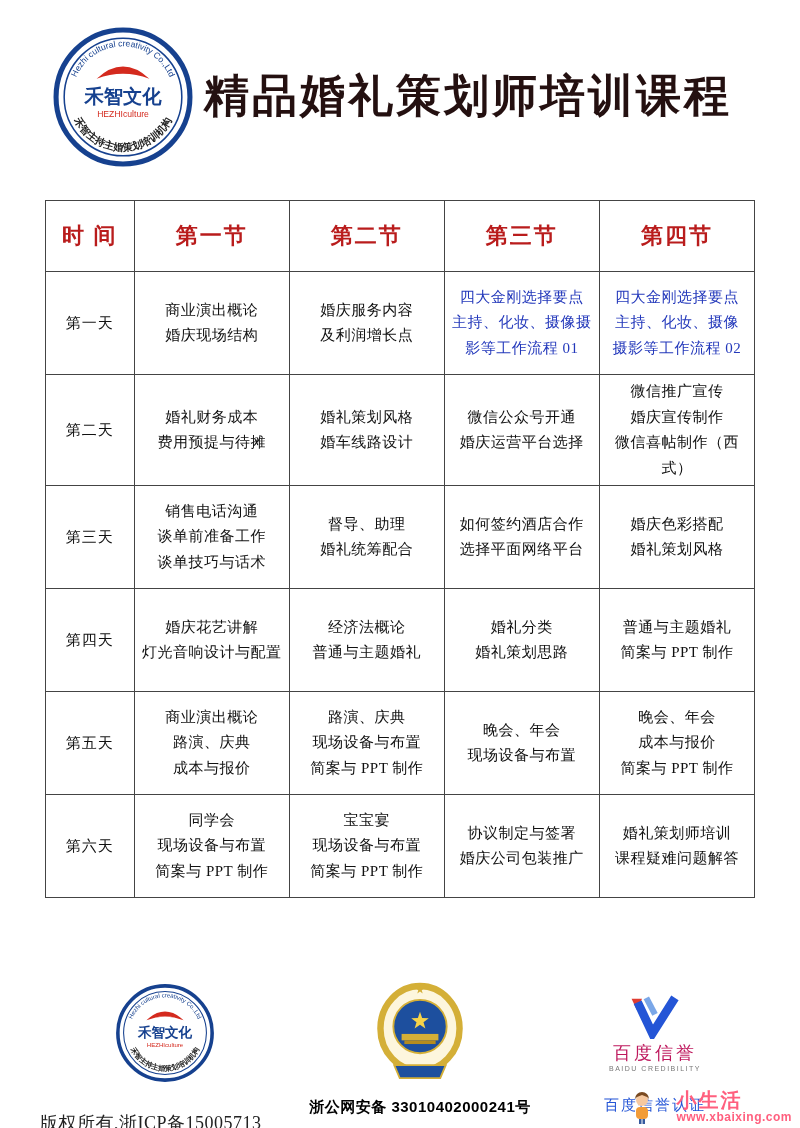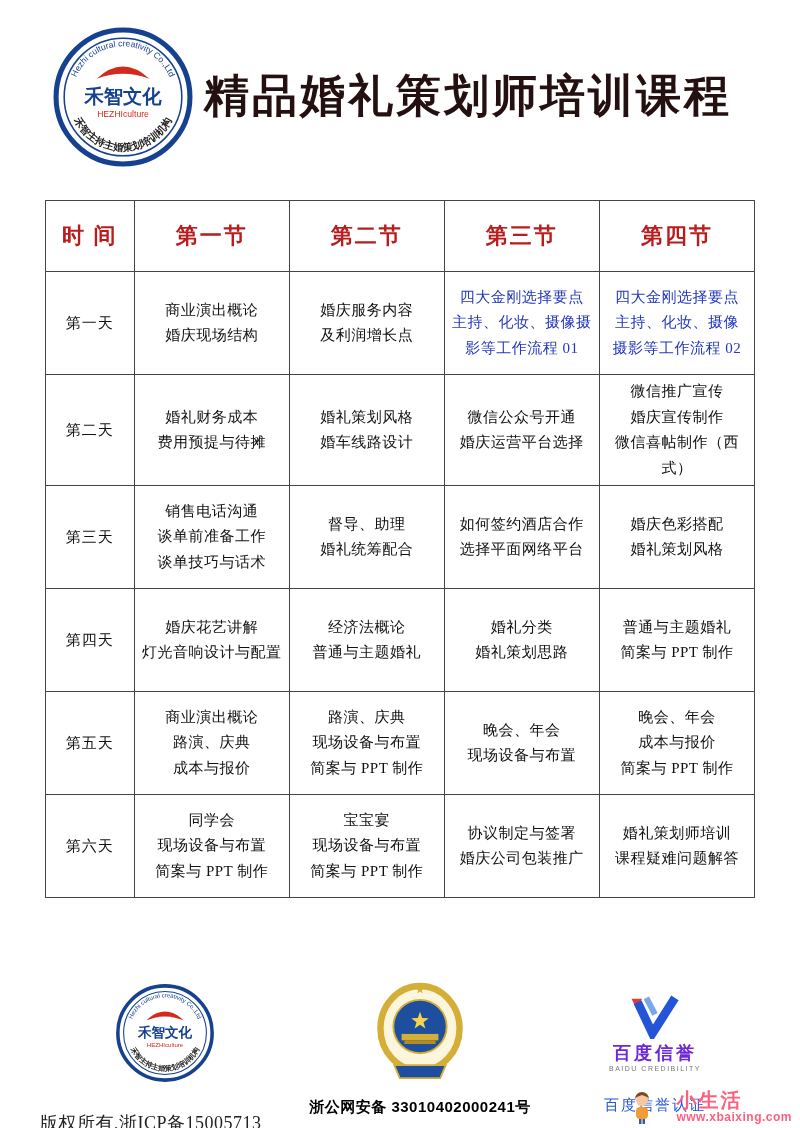--- a/index.html
+++ b/index.html
@@ -52,21 +52,21 @@
     margin-top:27px;font-size:18px;color:#222;letter-spacing:0.5px;
     font-family:"Liberation Serif","DejaVu Serif",serif;
   }
   .police-caption{
     margin-top:14px;font-size:15px;font-weight:bold;color:#000;
     font-family:"Liberation Sans","DejaVu Sans",sans-serif;letter-spacing:0.5px;
   }
   .baidu-logo{display:flex;flex-direction:column;align-items:center;}
   .baidu-logo svg{width:52px;height:44px;display:block;}
   .baidu-cn{
-    margin-top:2px;font-size:18px;font-weight:bold;color:#6d28d9;letter-spacing:3px;
+    margin-top:2px;font-size:18px;font-weight:normal;color:#be185d;letter-spacing:3px;
     font-family:"Liberation Sans","DejaVu Sans",sans-serif;
   }
   .baidu-en{
     font-size:7px;color:#777;letter-spacing:1.5px;
     font-family:"Liberation Sans","DejaVu Sans",sans-serif;
   }
   .baidu-caption{
     margin-top:12px;font-size:15px;color:#2455d6;letter-spacing:2px;
     font-family:"Liberation Sans","DejaVu Sans",sans-serif;
   }

